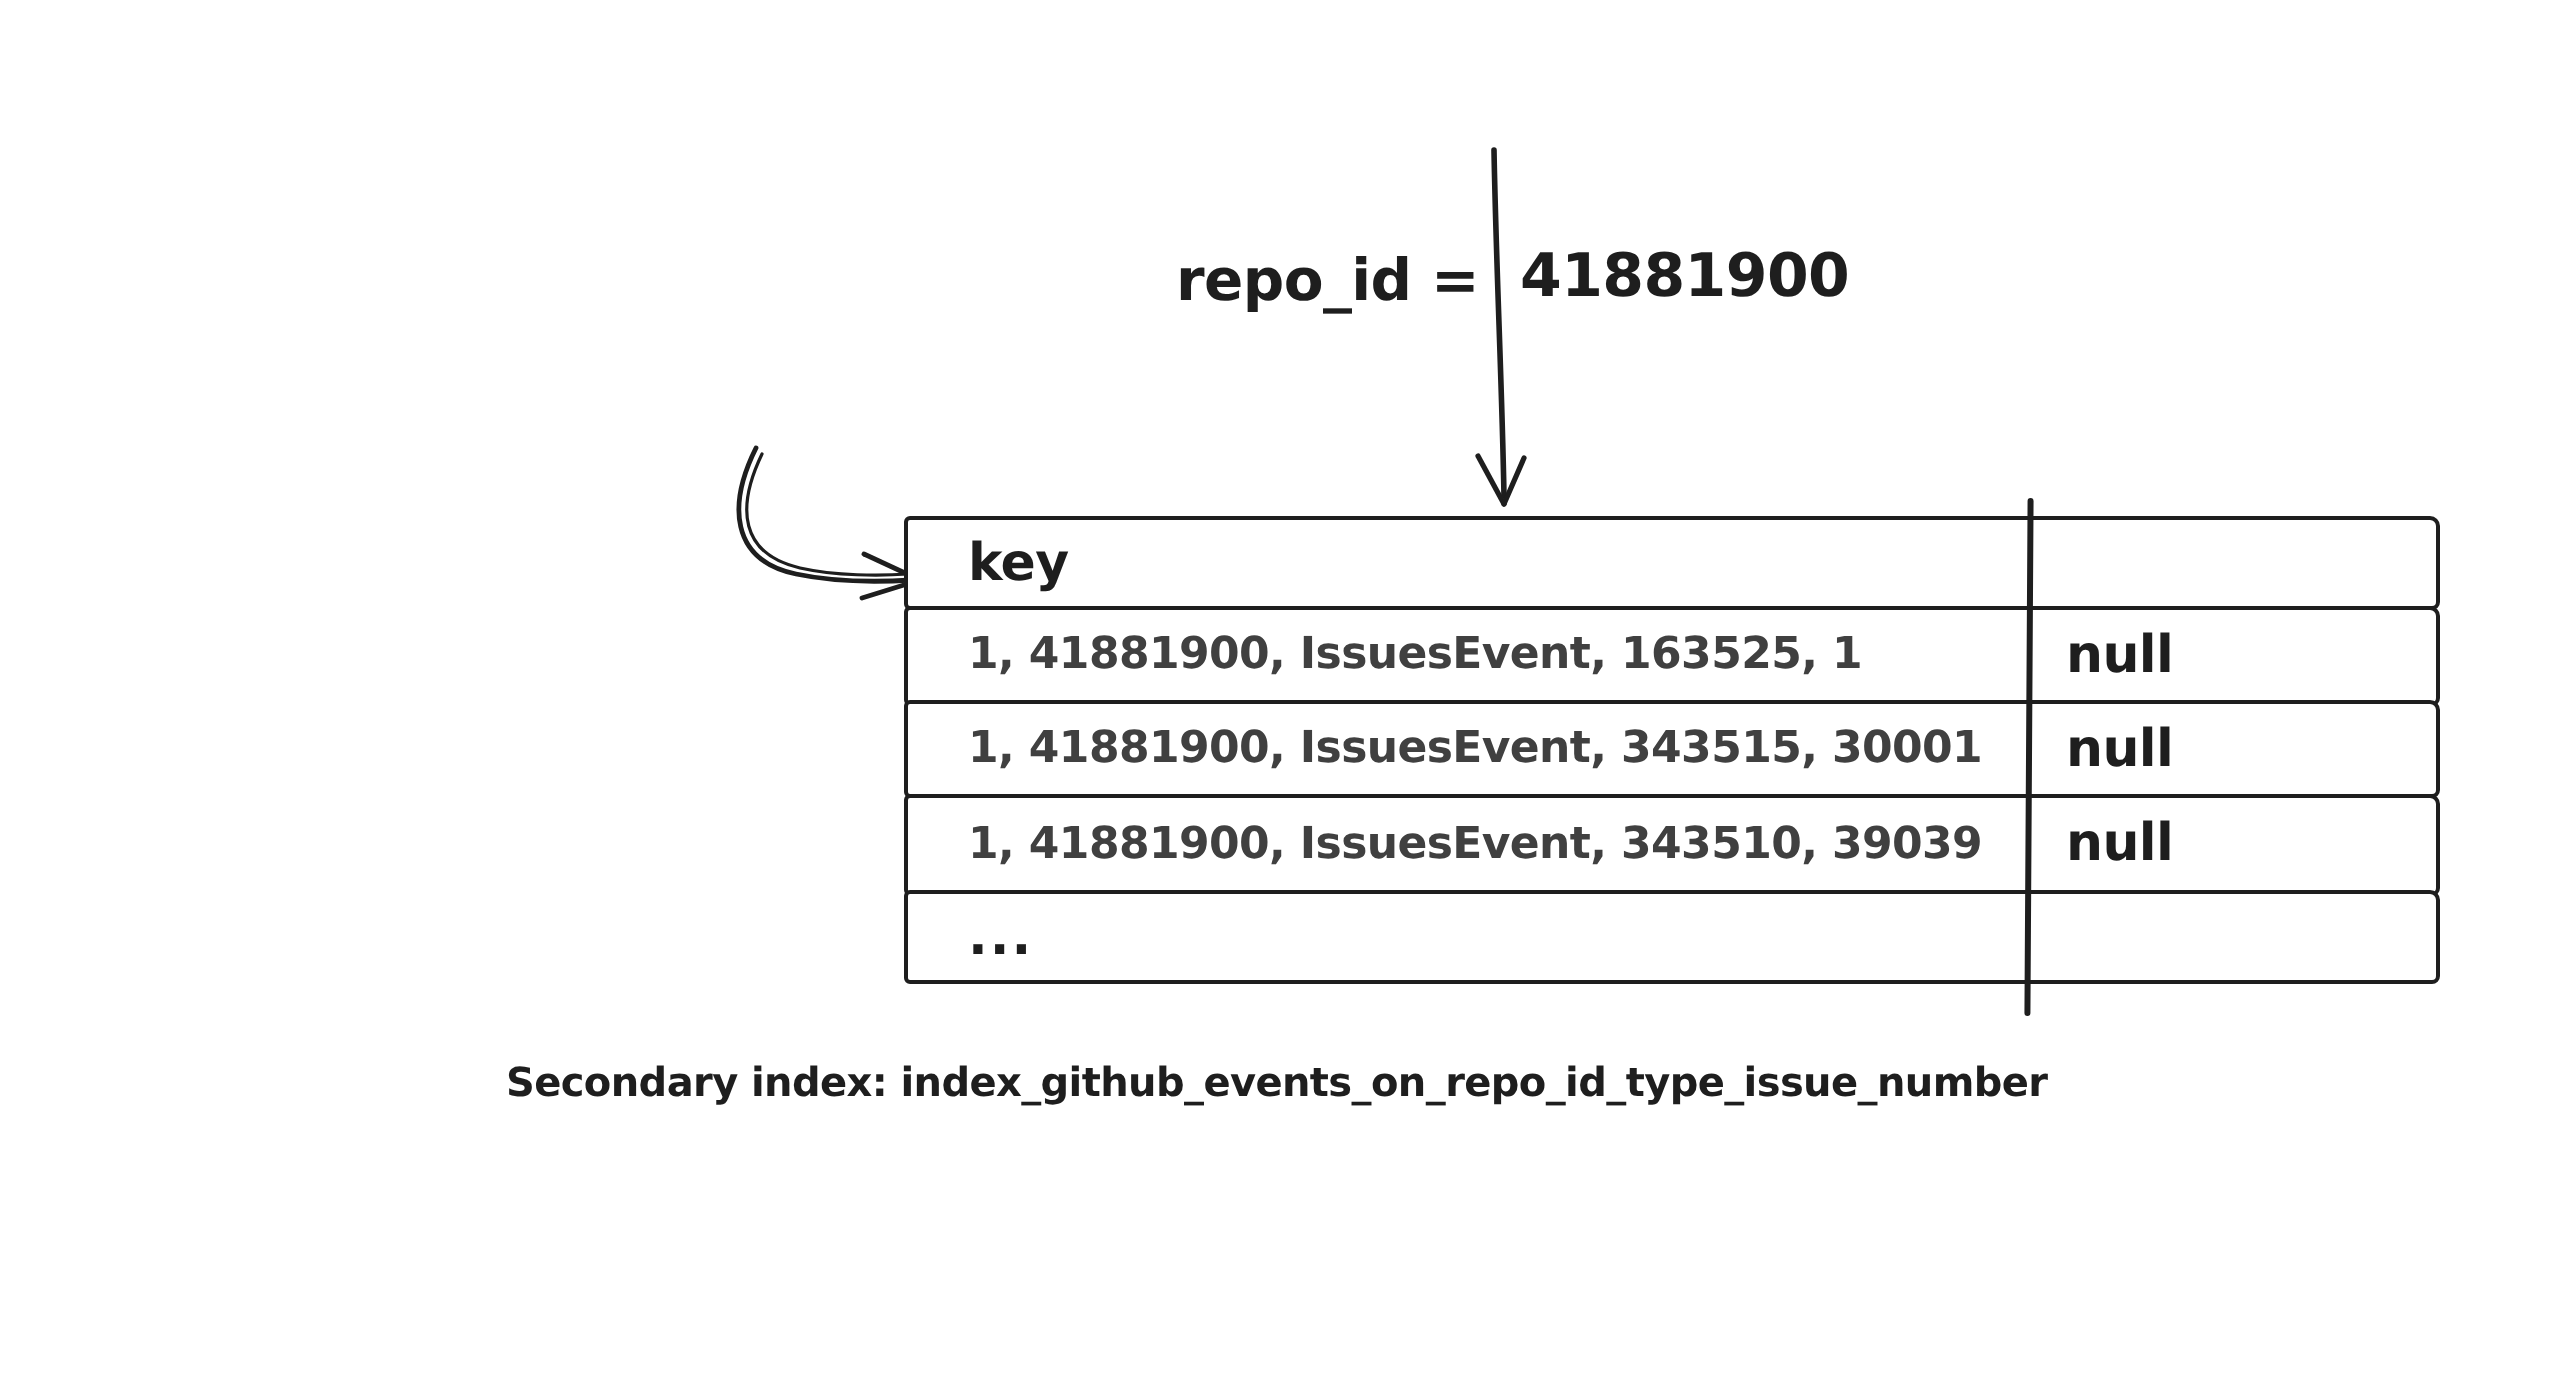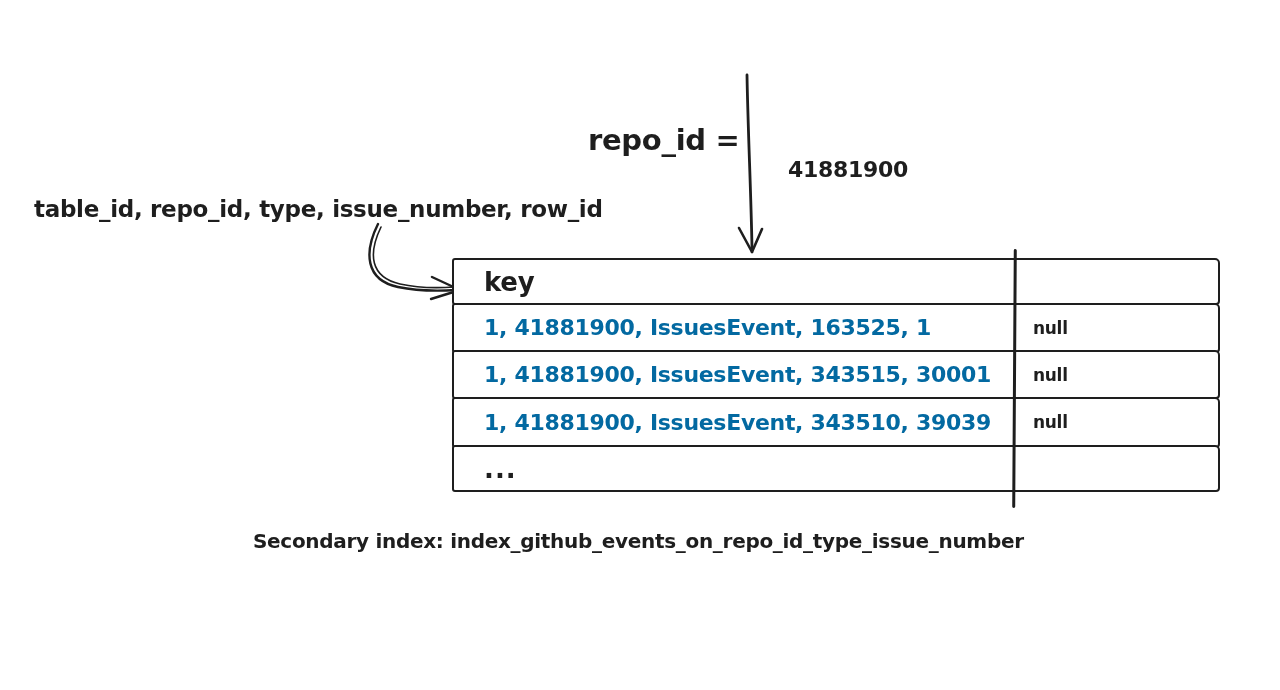--- a/index.html
+++ b/index.html
@@ -17,24 +17,23 @@
 
   
   .query-lhs {
     position: absolute;
     left: 588px; top: 123px;
     font-size: 29px;
     white-space: nowrap;
   }
   .query-value {
     position: absolute;
-    left: 788px; top: 121px;
-    font-size: 22px;
+    left: 760px; top: 121px;
+    font-size: 30px;
     white-space: nowrap;
-    margin-top: 36px;
   }
   .arrow-down-svg {
     position: absolute;
     left: 726px; top: 72px;
     width: 52px; height: 188px;
   }
 
   
   .index-columns {
     position: absolute;
@@ -69,31 +68,31 @@
     align-items: center;
     font-size: 22px;
     white-space: nowrap;
     overflow: hidden;
   }
   .cell-value {
     width: 119px;
     padding-left: 17px;
     display: flex;
     align-items: center;
-    font-size: 17px;
+    font-size: 26px;
     white-space: nowrap;
   }
   .row.header { height: 47px; }
   .row.r1 { height: 50px; }
   .row.r2 { height: 49px; }
   .row.r3 { height: 51px; }
   .row.r4 { height: 47px; }
   .row.header .cell-key,
   .row.header .cell-value { font-size: 26px; }
-  .key-text { color: #0369a1; }
+  .key-text { color: #404040; }
   .ellipsis-cell { font-size: 26px; font-weight: bold; letter-spacing: 1px; }
 
   
   .col-divider {
     position: absolute;
     left: 1013px; top: 249px;
     width: 2.5px; height: 259px;
     background: #1e1e1e;
     border-radius: 2px;
     transform: rotate(0.35deg);
@@ -120,21 +119,20 @@
 
   <div class="query-lhs hand">repo_id =</div>
   <div class="query-value hand">41881900</div>
 
   <svg class="arrow-down-svg" viewBox="0 0 52 188">
     <path d="M 21 3 C 22 60, 25 120, 26 176" fill="none" stroke="#1e1e1e" stroke-width="2.8" stroke-linecap="round"></path>
     <path d="M 26 180 L 13 156" fill="none" stroke="#1e1e1e" stroke-width="2.6" stroke-linecap="round"></path>
     <path d="M 26 180 L 36 157" fill="none" stroke="#1e1e1e" stroke-width="2.6" stroke-linecap="round"></path>
   </svg>
 
-  <div class="index-columns hand">table_id, repo_id, type, issue_number, row_id</div>
 
   <svg class="arrow-curved-svg" viewBox="0 0 120 88">
     <path d="M 26 6 C 12 34, 13 62, 46 69 C 65 73, 88 73, 104 72" fill="none" stroke="#1e1e1e" stroke-width="2.4" stroke-linecap="round"></path>
     <path d="M 29 9 C 16 36, 18 59, 48 66 C 66 70, 88 70, 102 69" fill="none" stroke="#1e1e1e" stroke-width="1.6" stroke-linecap="round"></path>
     <path d="M 108 72 L 80 59" fill="none" stroke="#1e1e1e" stroke-width="2.4" stroke-linecap="round"></path>
     <path d="M 108 72 L 79 81" fill="none" stroke="#1e1e1e" stroke-width="2.4" stroke-linecap="round"></path>
   </svg>
 
   <div class="idx-table">
     <div class="row header">

